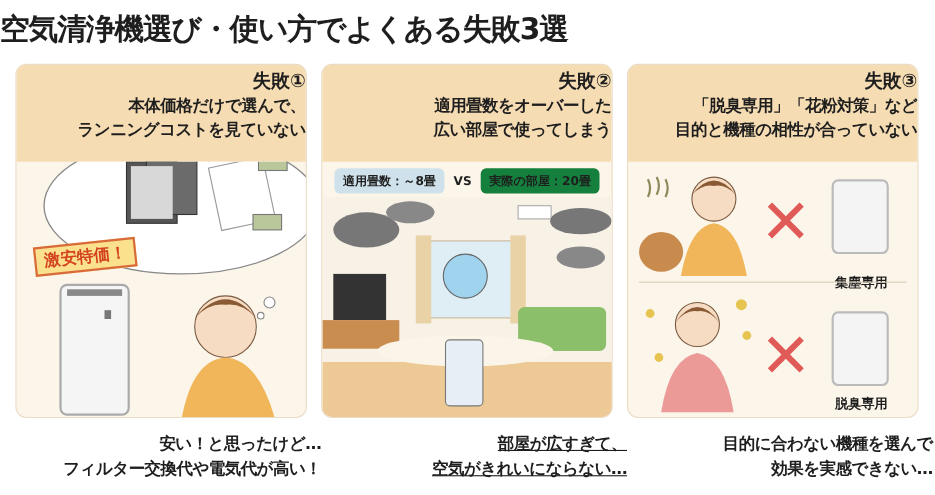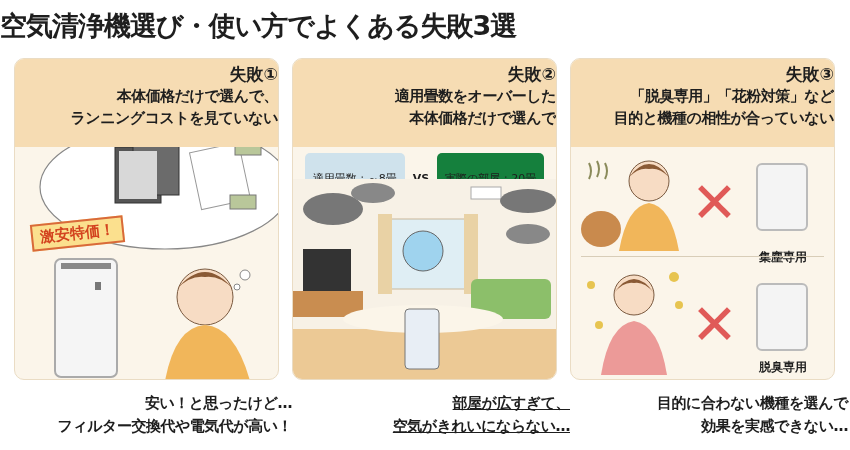--- a/index.html
+++ b/index.html
@@ -8,21 +8,21 @@
   .title { position: absolute; top: 8px; left: 0; width: 850px; text-align: left; font-size: 27px; font-weight: bold; letter-spacing: -1px; }
   .panel { position: absolute; top: 58px; width: 265px; height: 322px; background: #fbf5ea; border: 1px solid #eadcc4; border-radius: 10px; overflow: hidden; }
   .panel.p1 { left: 14px; } .panel.p2 { left: 292px; } .panel.p3 { left: 570px; }
   .phead { height: 88px; background: #f6dcb3; text-align: right; padding-top: 4px; }
   .pnum { font-size: 17px; font-weight: bold; line-height: 22px; }
   .psub { font-size: 15px; font-weight: bold; line-height: 22px; letter-spacing: -0.5px; white-space: nowrap; }
   .pbody { position: relative; height: 234px; }
   .caption { position: absolute; top: 392px; width: 290px; text-align: right; font-size: 15px; font-weight: bold; line-height: 23px; letter-spacing: -0.5px; white-space: nowrap; }
   .caption.c1 { left: 2px; } .caption.c2 { left: 280px; text-decoration: underline; } .caption.c3 { left: 558px; }
   .cmp { display: flex; align-items: center; justify-content: center; gap: 8px; padding-top: 6px; }
-  .chip { font-size: 11px; font-weight: normal; padding: 18px 8px; border-radius: 5px; }
+  .chip { font-size: 11px; font-weight: bold; padding: 4px 8px; border-radius: 5px; }
   .chip.blue { background: #cfe2ec; } .chip.red { background: #15803d; }
   .vs { font-size: 11px; font-weight: bold; }
   .badge-sale { position: absolute; left: 16px; top: 73px; background: #fbe08e; border: 2px solid #d96a3a; color: #d3431f; font-weight: bold; font-size: 15px; padding: 2px 7px; transform: rotate(-6deg); }
   .purifier { position: absolute; background: #f4f4f4; border: 2px solid #bbb; border-radius: 6px; }
   .label-tag { position: absolute; font-size: 12px; font-weight: bold; }
   .xmark { position: absolute; color: #e05a58; font-size: 56px; font-weight: bold; line-height: 1; }
   .divider { position: absolute; left: 10px; right: 10px; top: 109px; border-top: 1px solid #d8cdb8; }
 </style>
 </head>
 <body>
@@ -56,21 +56,21 @@
       <rect x="80" y="135" width="6" height="8" fill="#777"></rect>
     </svg>
     <div class="badge-sale">激安特価！</div>
   </div>
 </div>
 
 <div class="panel p2">
   <div class="phead">
     <div class="pnum">失敗②</div>
     <div class="psub">適用畳数をオーバーした</div>
-    <div class="psub">本体価格だけで選んで</div>
+    <div class="psub">広い部屋で使ってしまう</div>
   </div>
   <div class="pbody">
     <div class="cmp">
       <span class="chip blue">適用畳数：～8畳</span>
       <span class="vs">VS</span>
       <span class="chip red">実際の部屋：20畳</span>
     </div>
     <svg width="265" height="200" style="position:absolute;left:0;top:32px">
       <polygon points="0,150 265,150 265,200 0,200" fill="#ecc995"></polygon>
       <polygon points="0,0 265,0 265,150 0,150" fill="#f7f1e6"></polygon>

